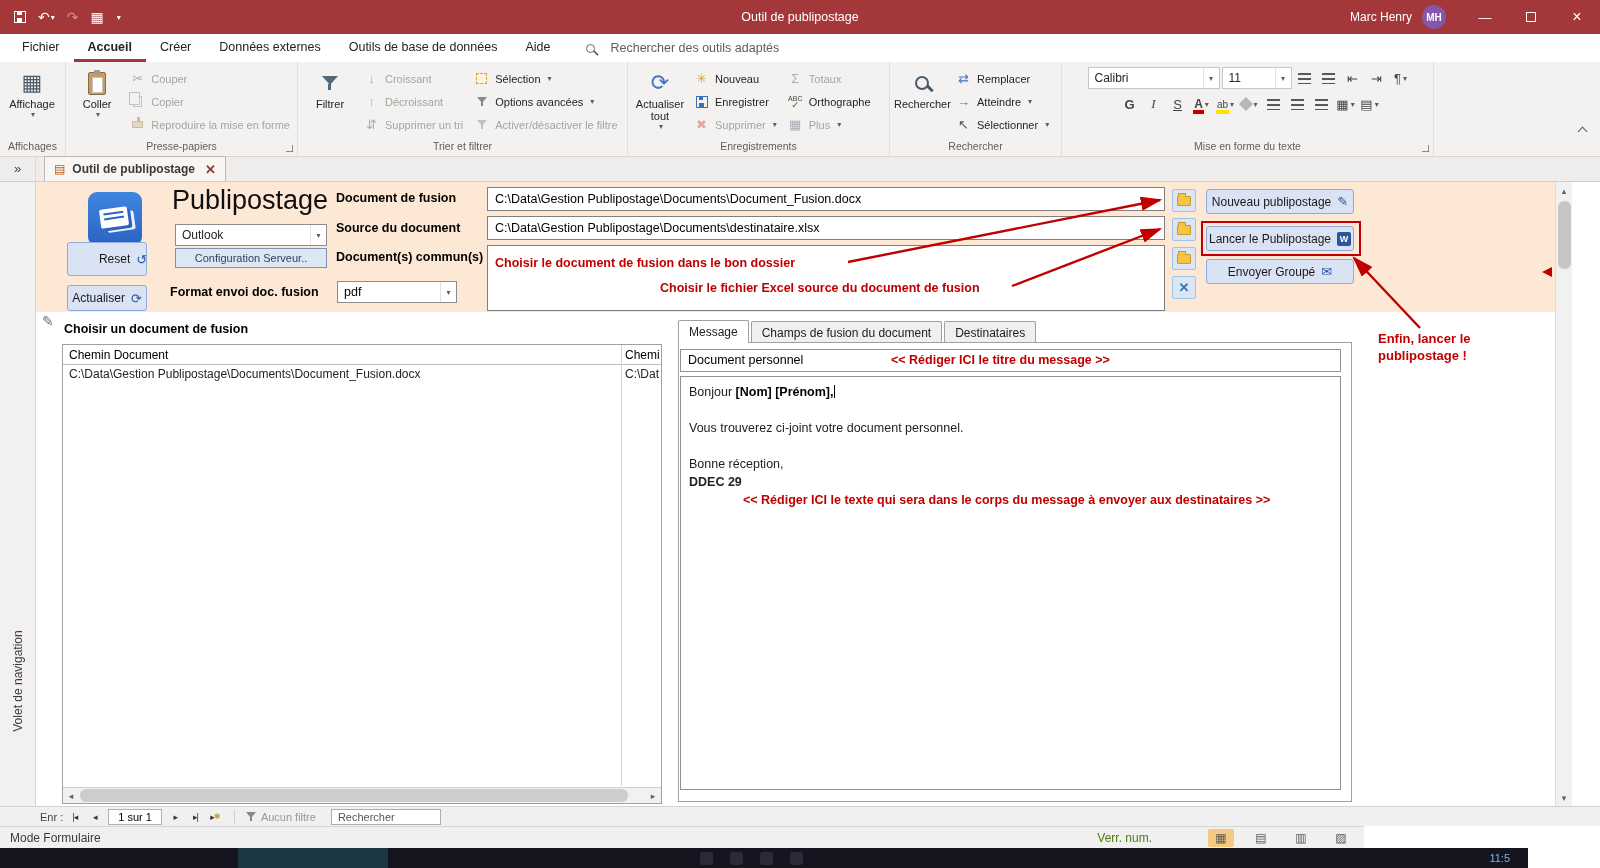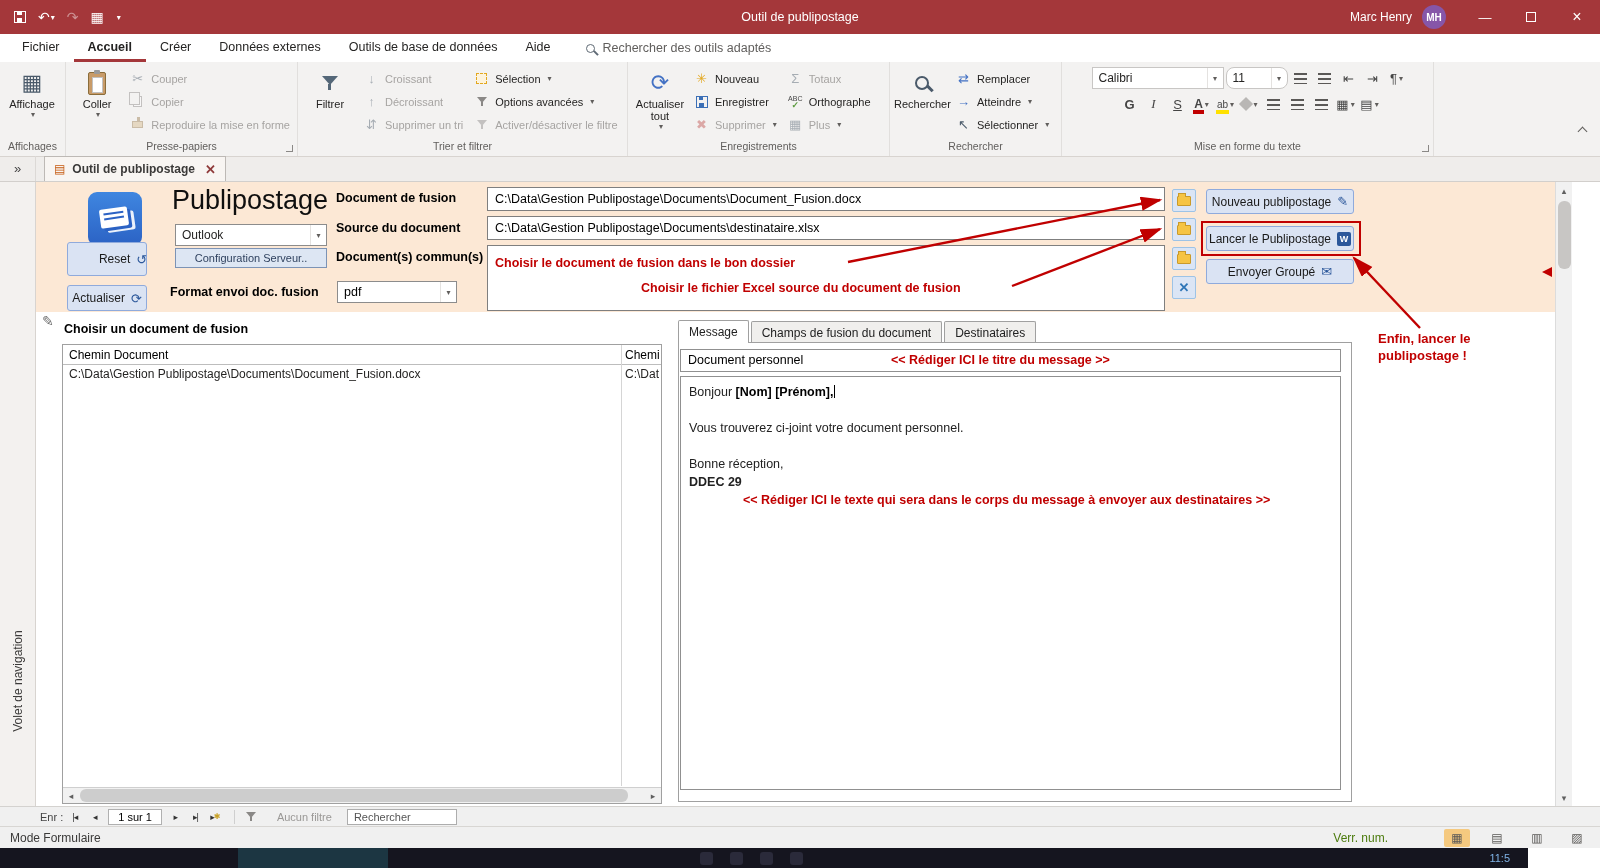--- a/index.html
+++ b/index.html
@@ -21,21 +21,21 @@
   .tb-right { margin-left:auto; display:flex; align-items:center; height:100%; }
   .tb-user { font-size:12px; margin-right:10px; }
   .tb-avatar { width:24px; height:24px; border-radius:50%; background:#8656a8; color:#fff; font-size:10px; font-weight:700; display:flex; align-items:center; justify-content:center; margin-right:16px; }
   .tb-win { width:46px; height:34px; display:flex; align-items:center; justify-content:center; font-size:13px; color:#fff; }
   .maxbox { width:10px; height:10px; border:1.2px solid #fff; display:inline-block; }
 
   
   .menubar { position:absolute; top:34px; left:0; width:1600px; height:28px; background:#fff; display:flex; align-items:center; padding-left:8px; }
   .menu-item { padding:0 14px; height:28px; line-height:27px; font-size:12.5px; color:#252423; white-space:nowrap; }
   .menu-item.active { font-weight:700; box-shadow:inset 0 -3px 0 #a4373a; }
-  .menu-search { display:flex; align-items:center; gap:7px; margin-left:22px; color:#605e5c; font-size:12.5px; }
+  .menu-search { display:flex; align-items:center; gap:15px; margin-left:22px; color:#605e5c; font-size:12.5px; }
   .ic-mag { width:9px; height:9px; border:1.6px solid #5f6a75; border-radius:50%; position:relative; display:inline-block; }
   .ic-mag::after { content:""; position:absolute; width:6px; height:1.8px; background:#5f6a75; transform:rotate(45deg); right:-5px; bottom:-2px; }
 
   
   .ribbon { position:absolute; top:62px; left:0; width:1600px; height:95px; background:#f3f2f1; border-bottom:1px solid #d8d4d0; display:flex; }
   .rgroup { display:flex; flex-direction:column; border-right:1px solid #e1dfdd; }
   .rgc { flex:1; display:flex; align-items:flex-start; padding:3px 2px 0 4px; }
   .glabel { height:17px; font-size:10.5px; color:#605e5c; text-align:center; line-height:15px; position:relative; white-space:nowrap; }
   .launcher { position:absolute; right:4px; bottom:4px; width:7px; height:7px; border-right:1.5px solid #8a8886; border-bottom:1.5px solid #8a8886; }
   .g-views{width:66px;} .g-clip{width:232px;} .g-sort{width:330px;} .g-rec{width:262px;} .g-find{width:172px;} .g-text{width:372px;} .g-fill{flex:1; border-right:none;}
@@ -116,21 +116,21 @@
   #i-format .val { padding-left:6px; }
   .fold-btn { position:absolute; left:1172px; width:24px; height:23px; background:#dbe5f5; border:1px solid #9dc3e6; border-radius:2px; display:flex; align-items:center; justify-content:center; }
   .ic-folder { width:14px; height:10px; background:#f6c444; border:1px solid #c99a2c; border-radius:1px; position:relative; }
   .ic-folder::before { content:""; position:absolute; top:-4px; left:0; width:6px; height:3px; background:#f6c444; border:1px solid #c99a2c; border-bottom:none; }
   #fb1{top:7px;} #fb2{top:36px;} #fb3{top:65px;} #fb4{top:94px; color:#2e75b6; font-weight:700; font-size:13px;}
   .action-btn { position:absolute; left:1206px; width:148px; height:25px; }
   #ab-new{top:7px;} #ab-run{top:44px;} #ab-send{top:77px;}
   .wicon { width:14px; height:14px; background:#2b579a; color:#fff; font-size:9px; font-weight:700; display:flex; align-items:center; justify-content:center; border-radius:2px; }
   .ann-red { position:absolute; color:#c00000; font-weight:700; font-size:12.5px; white-space:nowrap; }
   #ann1 { left:495px; top:74px; }
-  #ann2 { left:641px; top:99px; }
+  #ann2 { left:660px; top:99px; }
   #ann3 { left:1378px; top:148px; width:112px; white-space:normal; font-size:13px; line-height:17px; }
   #ann-rect { position:absolute; left:1201px; top:39px; width:160px; height:35px; border:2.5px solid #c00000; }
   .ann-svg { position:absolute; left:0; top:0; pointer-events:none; }
 
   #pencil { left:42px; top:131px; color:#6a6a6a; font-size:14px; }
   #list-title { left:64px; top:140px; font-size:12.5px; font-weight:600; color:#000; }
   #doclist { left:62px; top:162px; width:600px; height:460px; background:#fff; border:1px solid #a0a0a0; overflow:hidden; }
   .dl-head { height:20px; border-bottom:1px solid #bdbdbd; position:relative; font-size:12px; color:#000; line-height:20px; }
   .dl-head .c1 { padding-left:6px; } 
   .dl-c2 { position:absolute; left:562px; top:0; white-space:nowrap; }
@@ -158,26 +158,26 @@
   .vscroll { position:absolute; left:1555px; top:0; width:17px; height:624px; background:#f1f1f1; border-left:1px solid #dcdcdc; }
   .vs-arr { position:absolute; left:0; width:16px; height:17px; display:flex; align-items:center; justify-content:center; font-size:9px; color:#606060; }
   .vs-arr.u{top:0;} .vs-arr.d{bottom:0;}
   .vs-thumb { position:absolute; left:2px; top:19px; width:13px; height:68px; background:#c8c6c4; border-radius:6px; }
 
   
   .recnav { position:absolute; top:806px; left:0; width:1600px; height:20px; background:#f0f0f0; border-top:1px solid #d4d2cf; display:flex; align-items:center; padding-left:40px; font-size:11px; color:#444; gap:3px; }
   .navb { min-width:17px; height:16px; display:flex; align-items:center; justify-content:center; font-size:9px; color:#333; letter-spacing:-1px; }
   .poscell { background:#fff; border:1px solid #b0b0b0; height:16px; padding:0 9px; display:flex; align-items:center; font-size:11px; color:#000; margin:0 2px; }
   .vsep { width:1px; height:14px; background:#cfcfcf; margin:0 7px; }
-  .nofilter { color:#9a9896; display:flex; align-items:center; gap:20px;text-align:right; }
+  .nofilter { color:#9a9896; display:flex; align-items:center; gap:4px;text-align:right; }
   .recsearch { background:#fff; border:1px solid #adadad; height:16px; width:110px; padding:0 6px; color:#555; display:flex; align-items:center; margin-left:12px; }
   .star { color:#c9a227; font-size:8px; letter-spacing:0; }
 
   
-  .statusbar { position:absolute; top:826px; left:0; width:1600px; height:22px; background:#f0f0f0; border-top:1px solid #d8d6d3; display:flex; align-items:center; font-size:12px; color:#3b3a39; padding:0 10px; }
+  .statusbar { position:absolute; top:826px; left:0; width:1364px; height:22px; background:#f0f0f0; border-top:1px solid #d8d6d3; display:flex; align-items:center; font-size:12px; color:#3b3a39; padding:0 10px; }
   .sb-right { margin-left:auto; display:flex; align-items:center; gap:14px; }
   .numlock { color:#4d7c0f; margin-right:42px; }
   .vbtn { width:26px; height:18px; display:flex; align-items:center; justify-content:center; color:#5a5856; font-size:12px; border-radius:2px; }
   .vbtn.active { background:#f5c97f; }
 
   
   .taskbar { position:absolute; top:848px; left:0; width:1528px; height:20px; background:#15151f; overflow:hidden; }
   .tk-seg { position:absolute; left:238px; top:0; width:150px; height:20px; background:#1d3a46; opacity:.9; }
   .tk-dot { position:absolute; top:4px; width:13px; height:13px; background:#2a2a3a; border-radius:3px; }
   .tk-time { position:absolute; right:18px; top:4px; color:#7fb2e5; font-size:11px; }
@@ -391,21 +391,21 @@
       <div class="glabel"><span>Rechercher</span></div>
     </div>
 
     <div class="rgroup g-text">
       <div class="rgc" style="flex-direction:column; align-items:center; padding-right:4px;">
         <div class="trow">
           <div class="combo" style="width:132px;">
               <span>Calibri</span>
               <span class="arrow">▾</span>
             </div>
-          <div class="combo" style="width:62px;border-radius:8px;">
+          <div class="combo" style="width:70px;">
               <span>11</span>
               <span class="arrow">▾</span>
             </div>
           <span class="tbtn">
               <span class="ic-bars"></span>
             </span>
           <span class="tbtn">
               <span class="ic-bars"></span>
             </span>
           <span class="tbtn">⇤</span>

